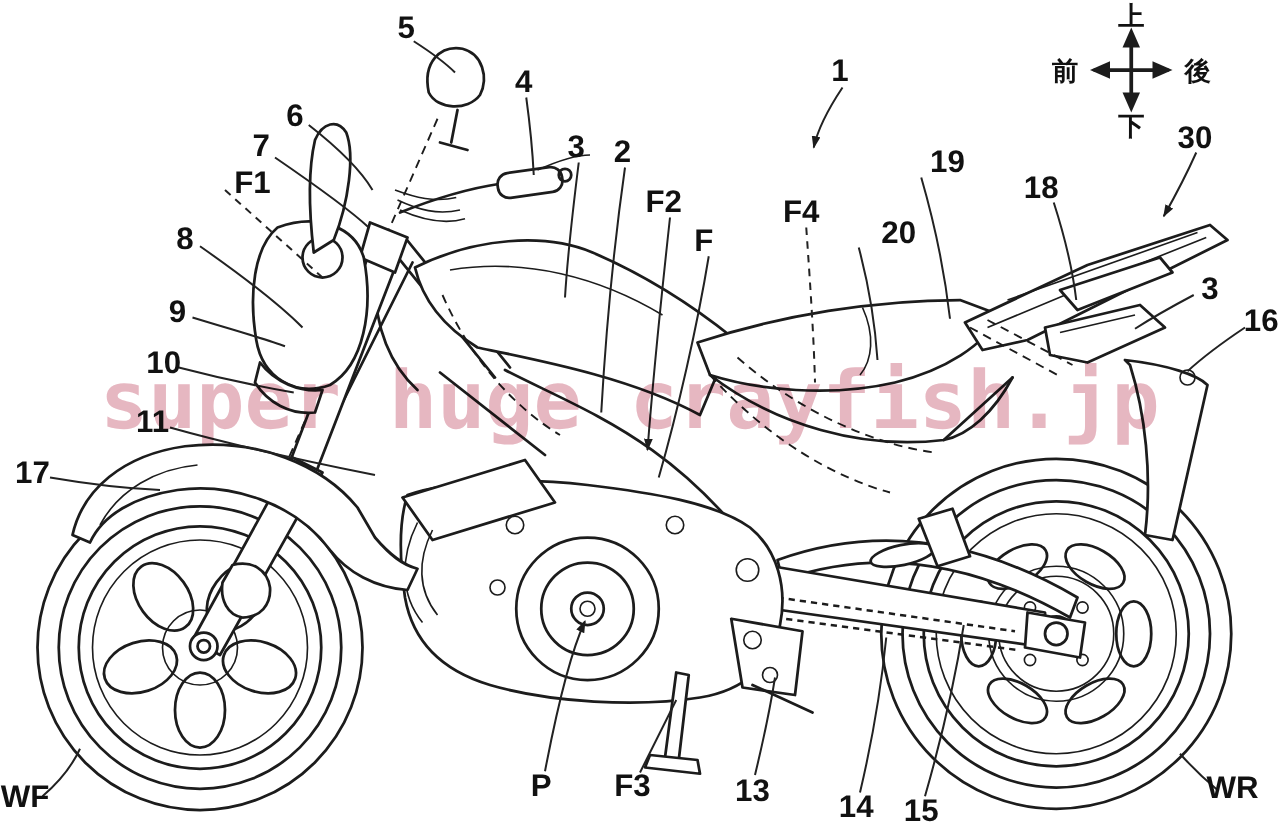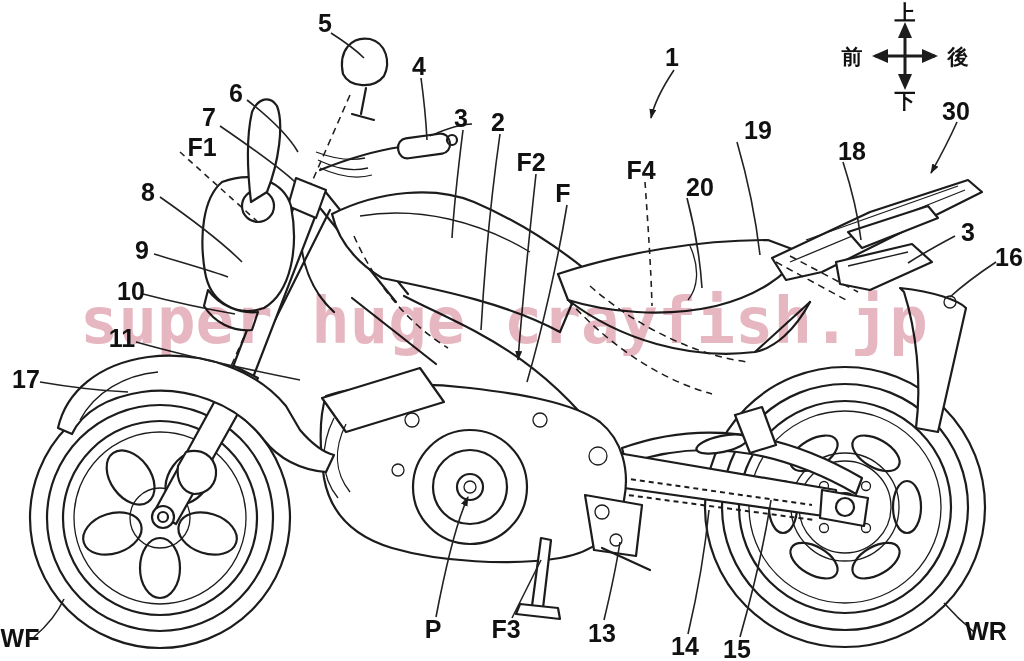--- a/index.html
+++ b/index.html
@@ -266,23 +266,23 @@
       <span class="ref-label" style="left: 148px; top: 192px;">8</span>
       <span class="ref-label" style="left: 142px; top: 250px;">9</span>
       <span class="ref-label" style="left: 131px; top: 291px;">10</span>
       <span class="ref-label" style="left: 122px; top: 338px;">11</span>
       <span class="ref-label" style="left: 26px; top: 379px;">17</span>
       <span class="ref-label" style="left: 602px; top: 633px;">13</span>
       <span class="ref-label" style="left: 685px; top: 646px; text-align: right;">14</span>
       <span class="ref-label" style="left: 737px; top: 649px;">15</span>
       <span class="ref-label" style="left: 1009px; top: 257px;">16</span>
       <span class="ref-label" style="left: 968px; top: 232px;">3</span>
-      <span class="ref-label" style="left: 852px; top: 151px;">18</span>
+      <span class="ref-label" style="left: 833px; top: 151px;">18</span>
       <span class="ref-label" style="left: 758px; top: 130px;">19</span>
-      <span class="ref-label" style="left: 700px; top: 187px;">20</span>
+      <span class="ref-label" style="left: 719px; top: 187px;">20</span>
       <span class="ref-label" style="left: 956px; top: 111px;">30</span>
       <span class="ref-label" style="left: 563px; top: 193px;">F</span>
       <span class="ref-label" style="left: 166px; top: 147px; margin-left: 36px;">F1</span>
       <span class="ref-label" style="left: 531px; top: 162px;">F2</span>
       <span class="ref-label" style="left: 506px; top: 629px; text-align: right;">F3</span>
       <span class="ref-label" style="left: 641px; top: 170px;">F4</span>
       <span class="ref-label" style="left: 433px; top: 629px;">P</span>
       <span class="ref-label" style="left: 20px; top: 638px;">WF</span>
       <span class="ref-label" style="left: 986px; top: 631px;">WR</span>
     </div>

